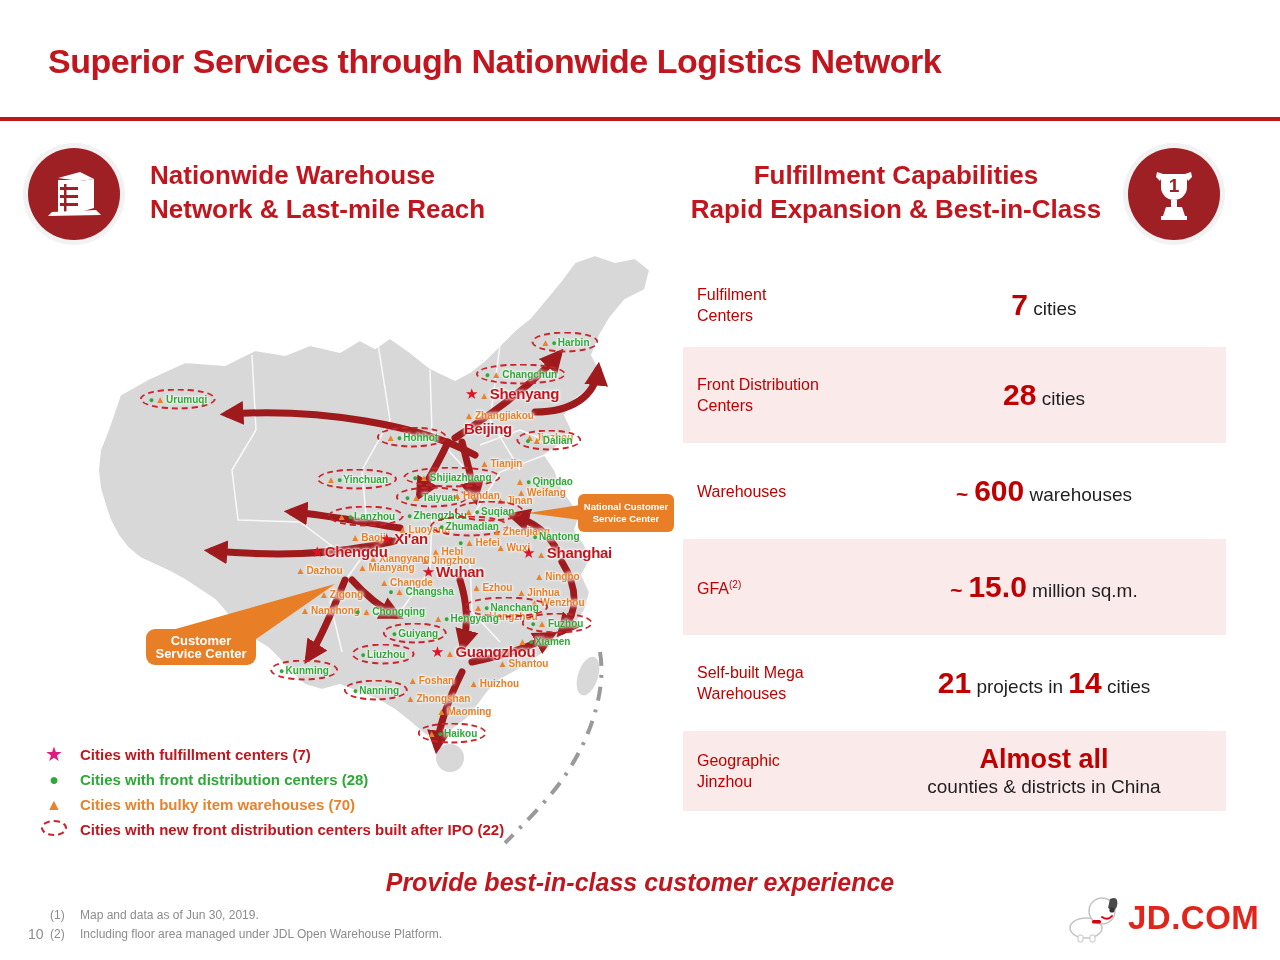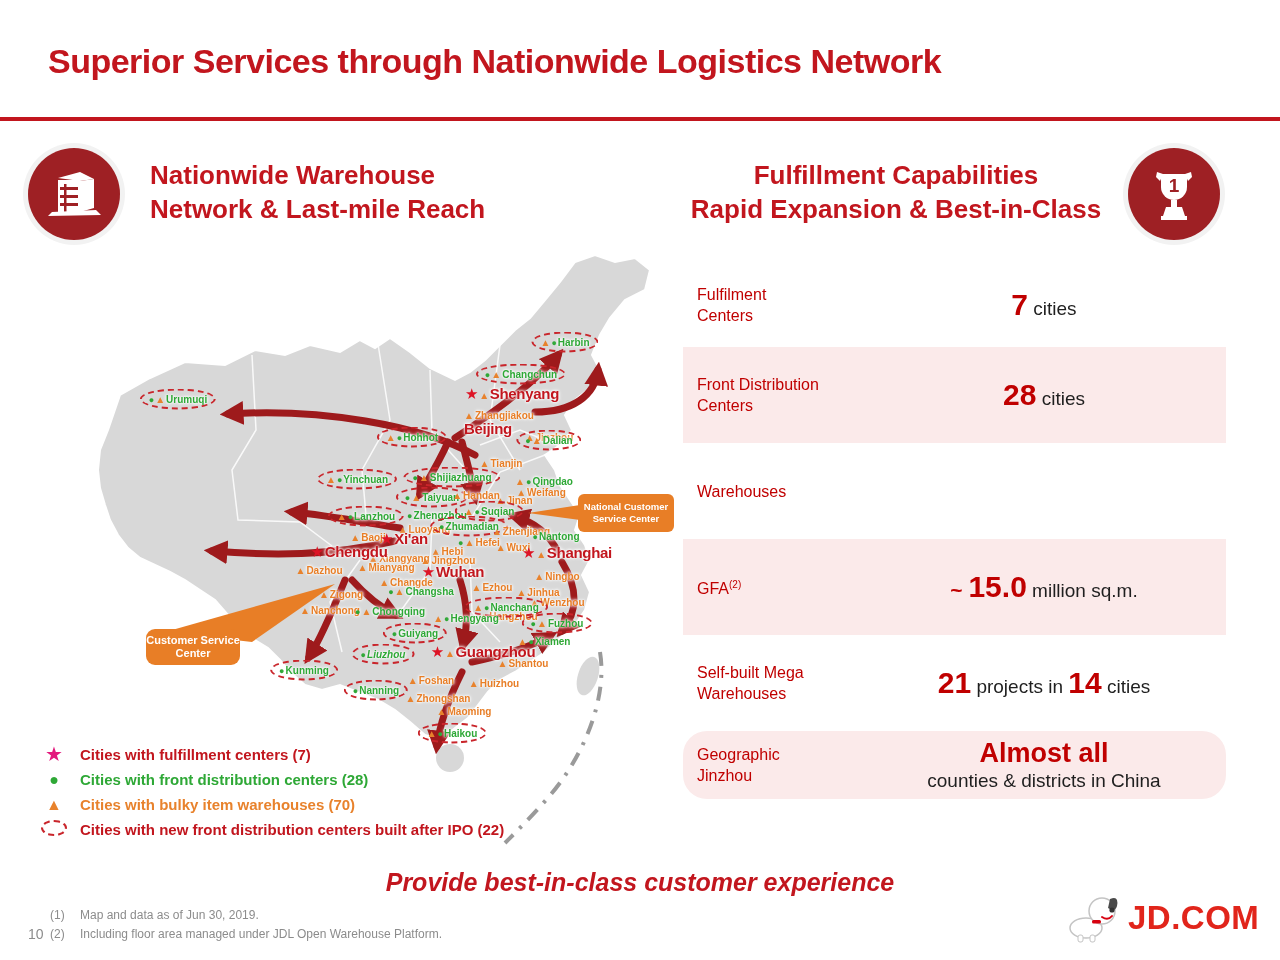--- a/index.html
+++ b/index.html
@@ -31,21 +31,21 @@
   .mk.tri{color:#E8822C;font-size:10px;}
   .mk.cir{color:#2EA836;font-size:9px;}
   .mk.star{color:#DD1426;font-size:15px;}
   .dashring{position:absolute;left:-9px;right:-9px;top:-5px;bottom:-5px;
             border:2px dashed #C9252B;border-radius:50%;}
 
   
   .callout{background:#E87E26;color:#fff;font-weight:700;text-align:center;
            border-radius:6px;display:flex;align-items:center;justify-content:center;}
   #callout-ncsc{left:578px;top:494px;width:96px;height:38px;font-size:9.5px;line-height:12px;}
-  #callout-csc{left:146px;top:629px;width:94px;height:36px;font-size:11px;line-height:13px;border-radius:9px;}
+  #callout-csc{left:146px;top:629px;width:110px;height:36px;font-size:13px;line-height:13px;border-radius:9px;}
 
   
   #stats-panel{left:683px;top:262px;width:543px;}
   .stats-row{display:flex;align-items:center;}
   .stats-row.shaded{background:#FBEAEA;}
   .stats-label{width:185px;padding-left:14px;color:#C00000;font-size:16px;line-height:21px;font-weight:400;}
   .stats-label sup{font-size:10px;}
   .stats-value{flex:1;text-align:center;padding-right:20px;}
   .big{color:#C00000;font-weight:800;font-size:30px;}
   .tilde{color:#C00000;font-weight:800;font-size:21px;}
@@ -212,21 +212,21 @@
     <div class="city g" style="left: 421px; top: 591px;"><span class="mk cir">●</span><span class="mk tri">▲</span><span>Changsha</span></div>
     <div class="city o" style="left: 538px; top: 592px;"><span class="mk tri">▲</span><span>Jinhua</span></div>
     <div class="city o" style="left: 557px; top: 602px;"><span class="mk tri">▲</span><span>Wenzhou</span></div>
     <div class="city o" style="left: 330px; top: 610px;"><span class="mk tri">▲</span><span>Nanchong</span></div>
     <div class="city g" style="left: 390px; top: 611px;"><span class="mk cir">●</span><span class="mk tri">▲</span><span>Chongqing</span></div>
     <div class="city g" style="left: 506px; top: 607px;"><span class="dashring"></span><span class="mk tri">▲</span><span class="mk cir">●</span><span>Nanchang</span></div>
     <div class="city g" style="left: 466px; top: 618px;"><span class="mk tri">▲</span><span class="mk cir">●</span><span>Hengyang</span></div>
     <div class="city g" style="left: 557px; top: 623px;"><span class="dashring"></span><span class="mk cir">●</span><span class="mk tri">▲</span><span>Fuzhou</span></div>
     <div class="city g" style="left: 544px; top: 641px;"><span class="mk tri">▲</span><span class="mk cir">●</span><span>Xiamen</span></div>
     <div class="city g" style="left: 415px; top: 633px;"><span class="dashring"></span><span class="mk cir">●</span><span>Guiyang</span></div>
-    <div class="city g" style="left: 383px; top: 654px; font-style: italic;"><span class="dashring"></span><span class="mk cir">●</span><span>Liuzhou</span></div>
+    <div class="city g" style="left: 383px; top: 654px;"><span class="dashring"></span><span class="mk cir">●</span><span>Liuzhou</span></div>
     <div class="city h" style="left: 483px; top: 652px;"><span class="mk star">★</span><span class="mk tri">▲</span><span>Guangzhou</span></div>
     <div class="city o" style="left: 523px; top: 663px;"><span class="mk tri">▲</span><span>Shantou</span></div>
     <div class="city o" style="left: 431px; top: 680px;"><span class="mk tri">▲</span><span>Foshan</span></div>
     <div class="city o" style="left: 494px; top: 683px;"><span class="mk tri">▲</span><span>Huizhou</span></div>
     <div class="city g" style="left: 376px; top: 690px;"><span class="dashring"></span><span class="mk cir">●</span><span>Nanning</span></div>
     <div class="city o" style="left: 438px; top: 698px;"><span class="mk tri">▲</span><span>Zhongshan</span></div>
     <div class="city o" style="left: 464px; top: 711px;"><span class="mk tri">▲</span><span>Maoming</span></div>
     <div class="city g" style="left: 304px; top: 670px;"><span class="dashring"></span><span class="mk cir">●</span><span>Kunming</span></div>
     <div class="city g" style="left: 452px; top: 733px;"><span class="dashring"></span><span class="mk tri">▲</span><span class="mk cir">●</span><span>Haikou</span></div>
   </div>
@@ -246,35 +246,36 @@
       <div class="stats-label">
         <div>Front Distribution</div>
         <div>Centers</div>
       </div>
       <div class="stats-value"><span class="big">28</span><span class="plain"> cities</span></div>
     </div>
     <div class="stats-row" style="height: 96px;">
       <div class="stats-label">
         <div>Warehouses</div>
       </div>
+      <div class="stats-value"><span class="tilde">~ </span><span class="big">600</span><span class="plain"> warehouses</span></div>
     </div>
     <div class="stats-row shaded" style="height: 96px;">
       <div class="stats-label">
         <div>GFA<sup>(2)</sup></div>
       </div>
       <div class="stats-value"><span class="tilde">~ </span><span class="big">15.0</span><span class="plain"> million sq.m.</span></div>
     </div>
     <div class="stats-row" style="height: 96px;">
       <div class="stats-label">
         <div>Self-built Mega</div>
         <div>Warehouses</div>
       </div>
       <div class="stats-value"><span class="big">21</span><span class="plain"> projects in </span><span class="big">14</span><span class="plain"> cities</span></div>
     </div>
-    <div class="stats-row shaded" style="height: 68px; border-radius: 24px;">
+    <div class="stats-row shaded" style="height: 80px;">
       <div class="stats-label">
         <div>Geographic</div>
         <div>Jinzhou</div>
       </div>
       <div class="stats-value">
         <span class="bigline">Almost all</span>
         <span class="line2">counties &amp; districts in China</span>
       </div>
     </div>
   </div>

